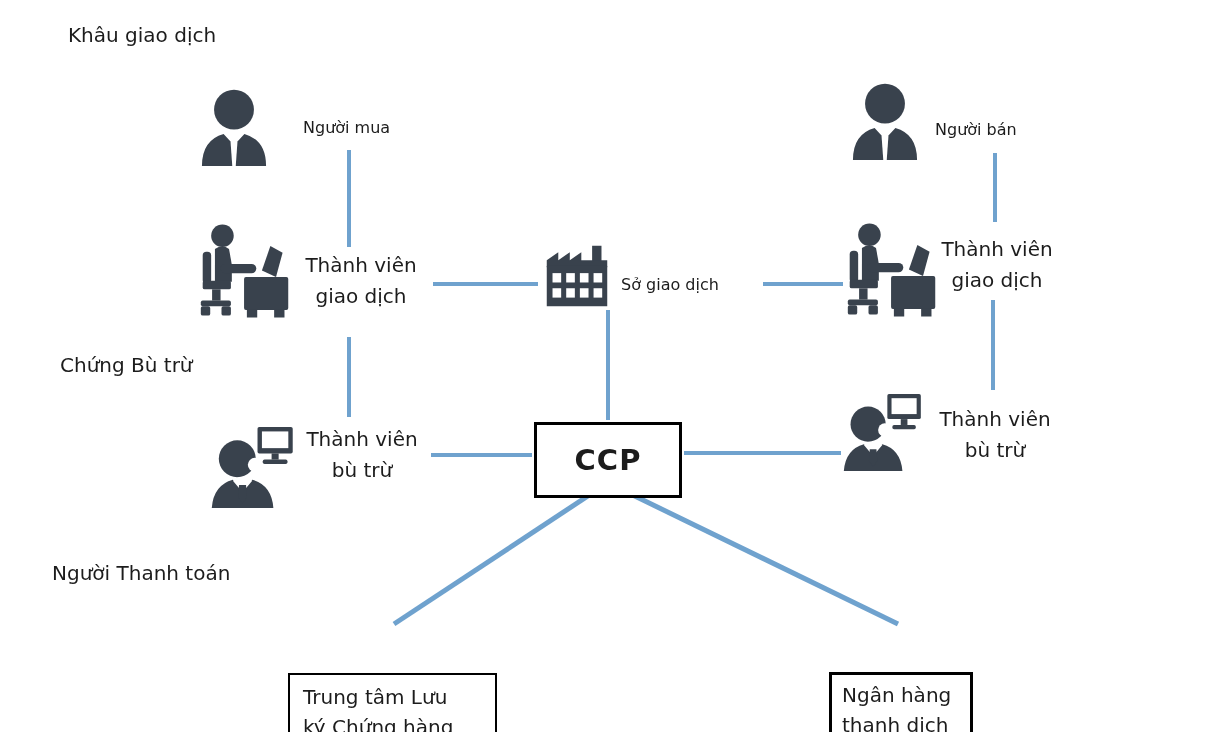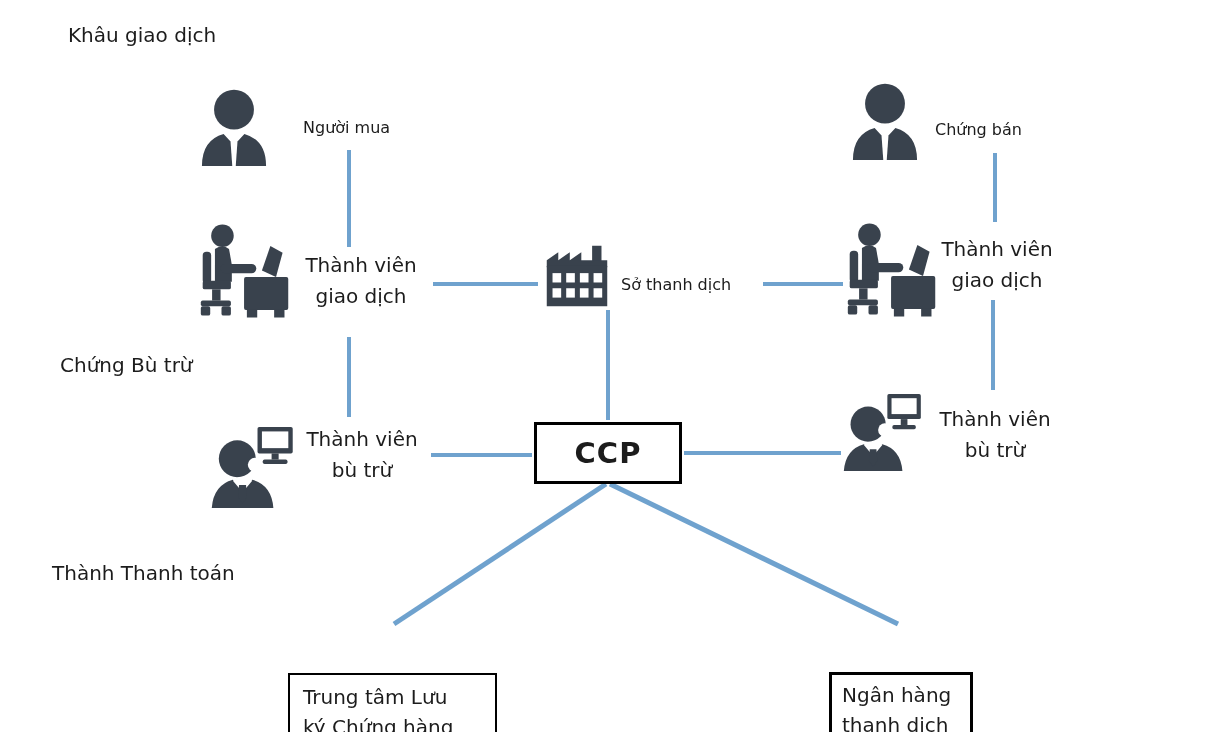--- a/index.html
+++ b/index.html
@@ -117,44 +117,44 @@
     </svg>
   <svg class="icon" style="left:210px;top:427px" width="88" height="81" viewBox="0 0 100 92">
       <use href="#i-workstation"></use>
     </svg>
   <svg class="icon" style="left:842px;top:394px" width="84" height="77" viewBox="0 0 100 92">
       <use href="#i-workstation"></use>
     </svg>
 
   <div class="lbl section-label" style="left:68px;top:22px">Khâu giao dịch</div>
   <div class="lbl section-label" style="left:60px;top:352px">Chứng Bù trừ</div>
-  <div class="lbl section-label" style="left:52px;top:560px">Thành Thanh toán</div>
+  <div class="lbl section-label" style="left:52px;top:560px">Người Thanh toán</div>
 
   <div class="lbl node-label" style="left:303px;top:115px">Người mua</div>
-  <div class="lbl node-label" style="left:935px;top:117px">Chứng bán</div>
-  <div class="lbl node-label" style="left:621px;top:272px">Sở thanh dịch</div>
+  <div class="lbl node-label" style="left:935px;top:117px">Người bán</div>
+  <div class="lbl node-label" style="left:621px;top:272px">Sở giao dịch</div>
 
   <div class="lbl node-label2" style="left:281px;top:250px;width:160px">
     <span>Thành viên</span>
     <span>giao dịch</span>
   </div>
   <div class="lbl node-label2" style="left:917px;top:234px;width:160px">
     <span>Thành viên</span>
     <span>giao dịch</span>
   </div>
   <div class="lbl node-label2" style="left:282px;top:424px;width:160px">
     <span>Thành viên</span>
     <span>bù trừ</span>
   </div>
   <div class="lbl node-label2" style="left:915px;top:404px;width:160px">
     <span>Thành viên</span>
     <span>bù trừ</span>
   </div>
 
-  <div class="box ccp-box" style="left:534px;top:422px;width:148px;height:62px">
+  <div class="box ccp-box" style="left:534px;top:422px;width:148px;height:76px">
     <span>CCP</span>
   </div>
 
   <div class="box text-box thin" style="left:288px;top:625px;width:209px;height:77px">
     <span>Trung tâm Lưu</span>
     <span>ký Chứng hàng</span>
   </div>
 
   <div class="box text-box thick" style="left:829px;top:624px;width:144px;height:76px">
     <span>Ngân hàng</span>

